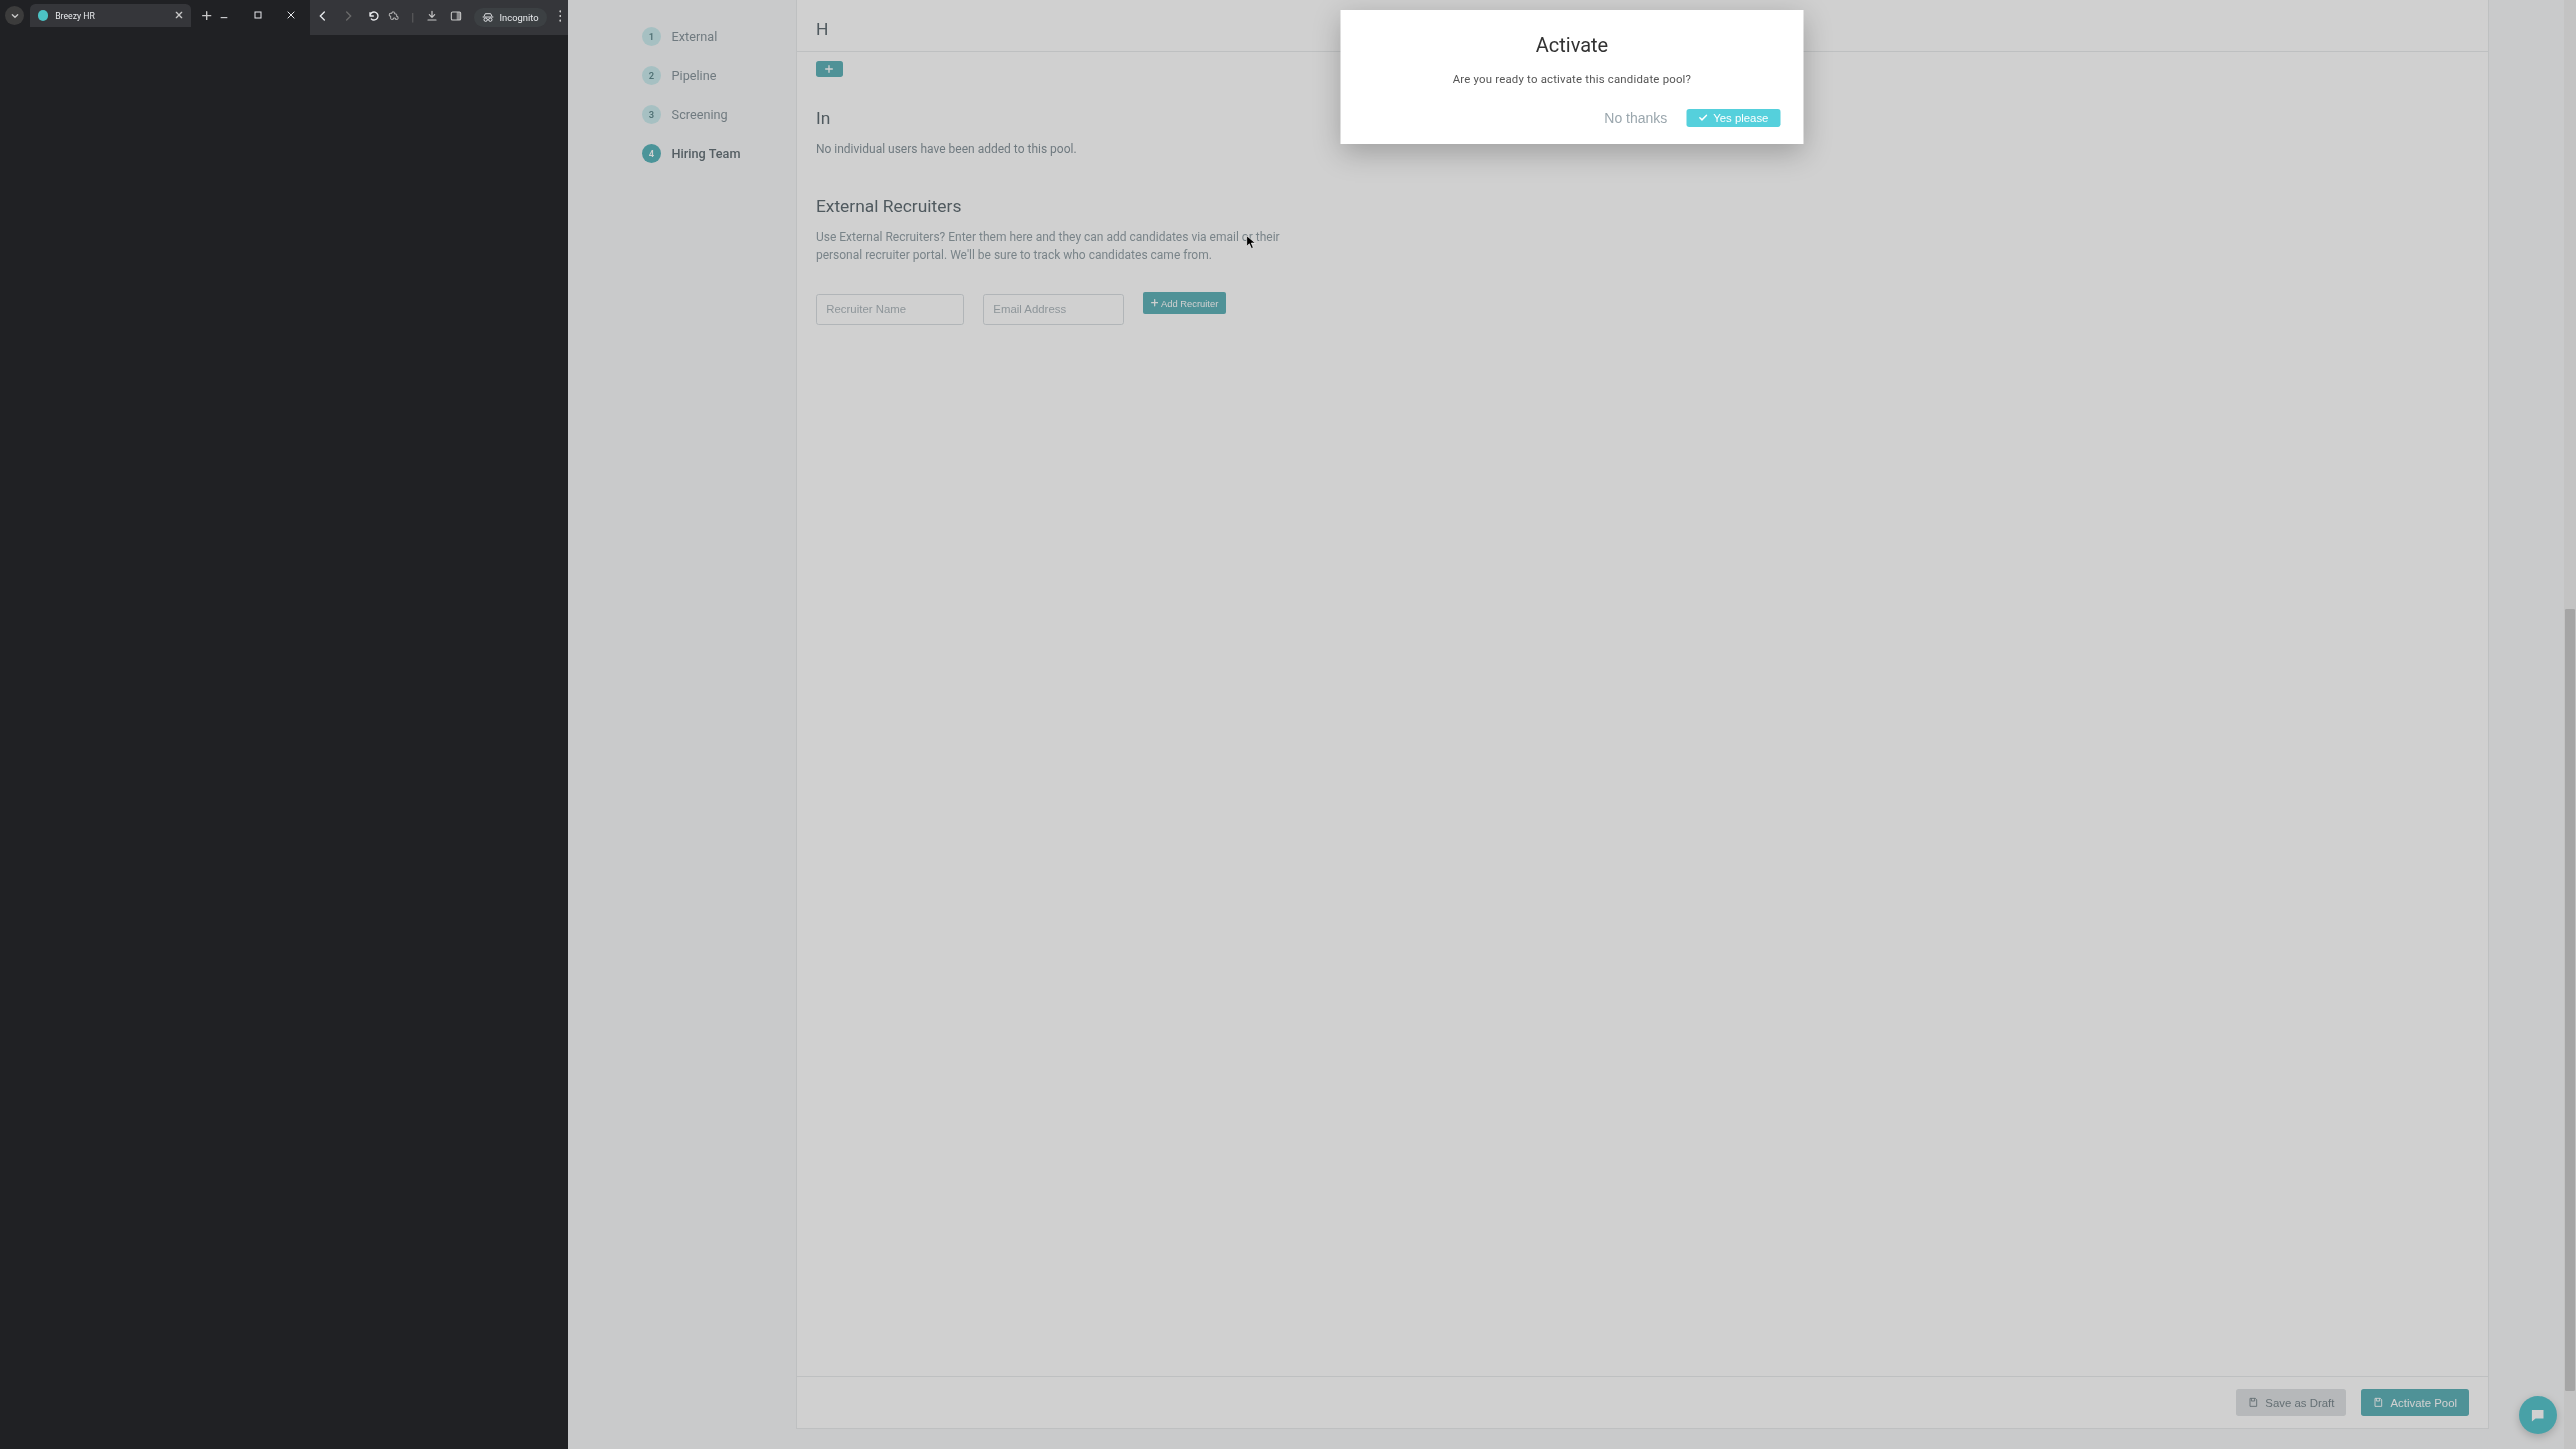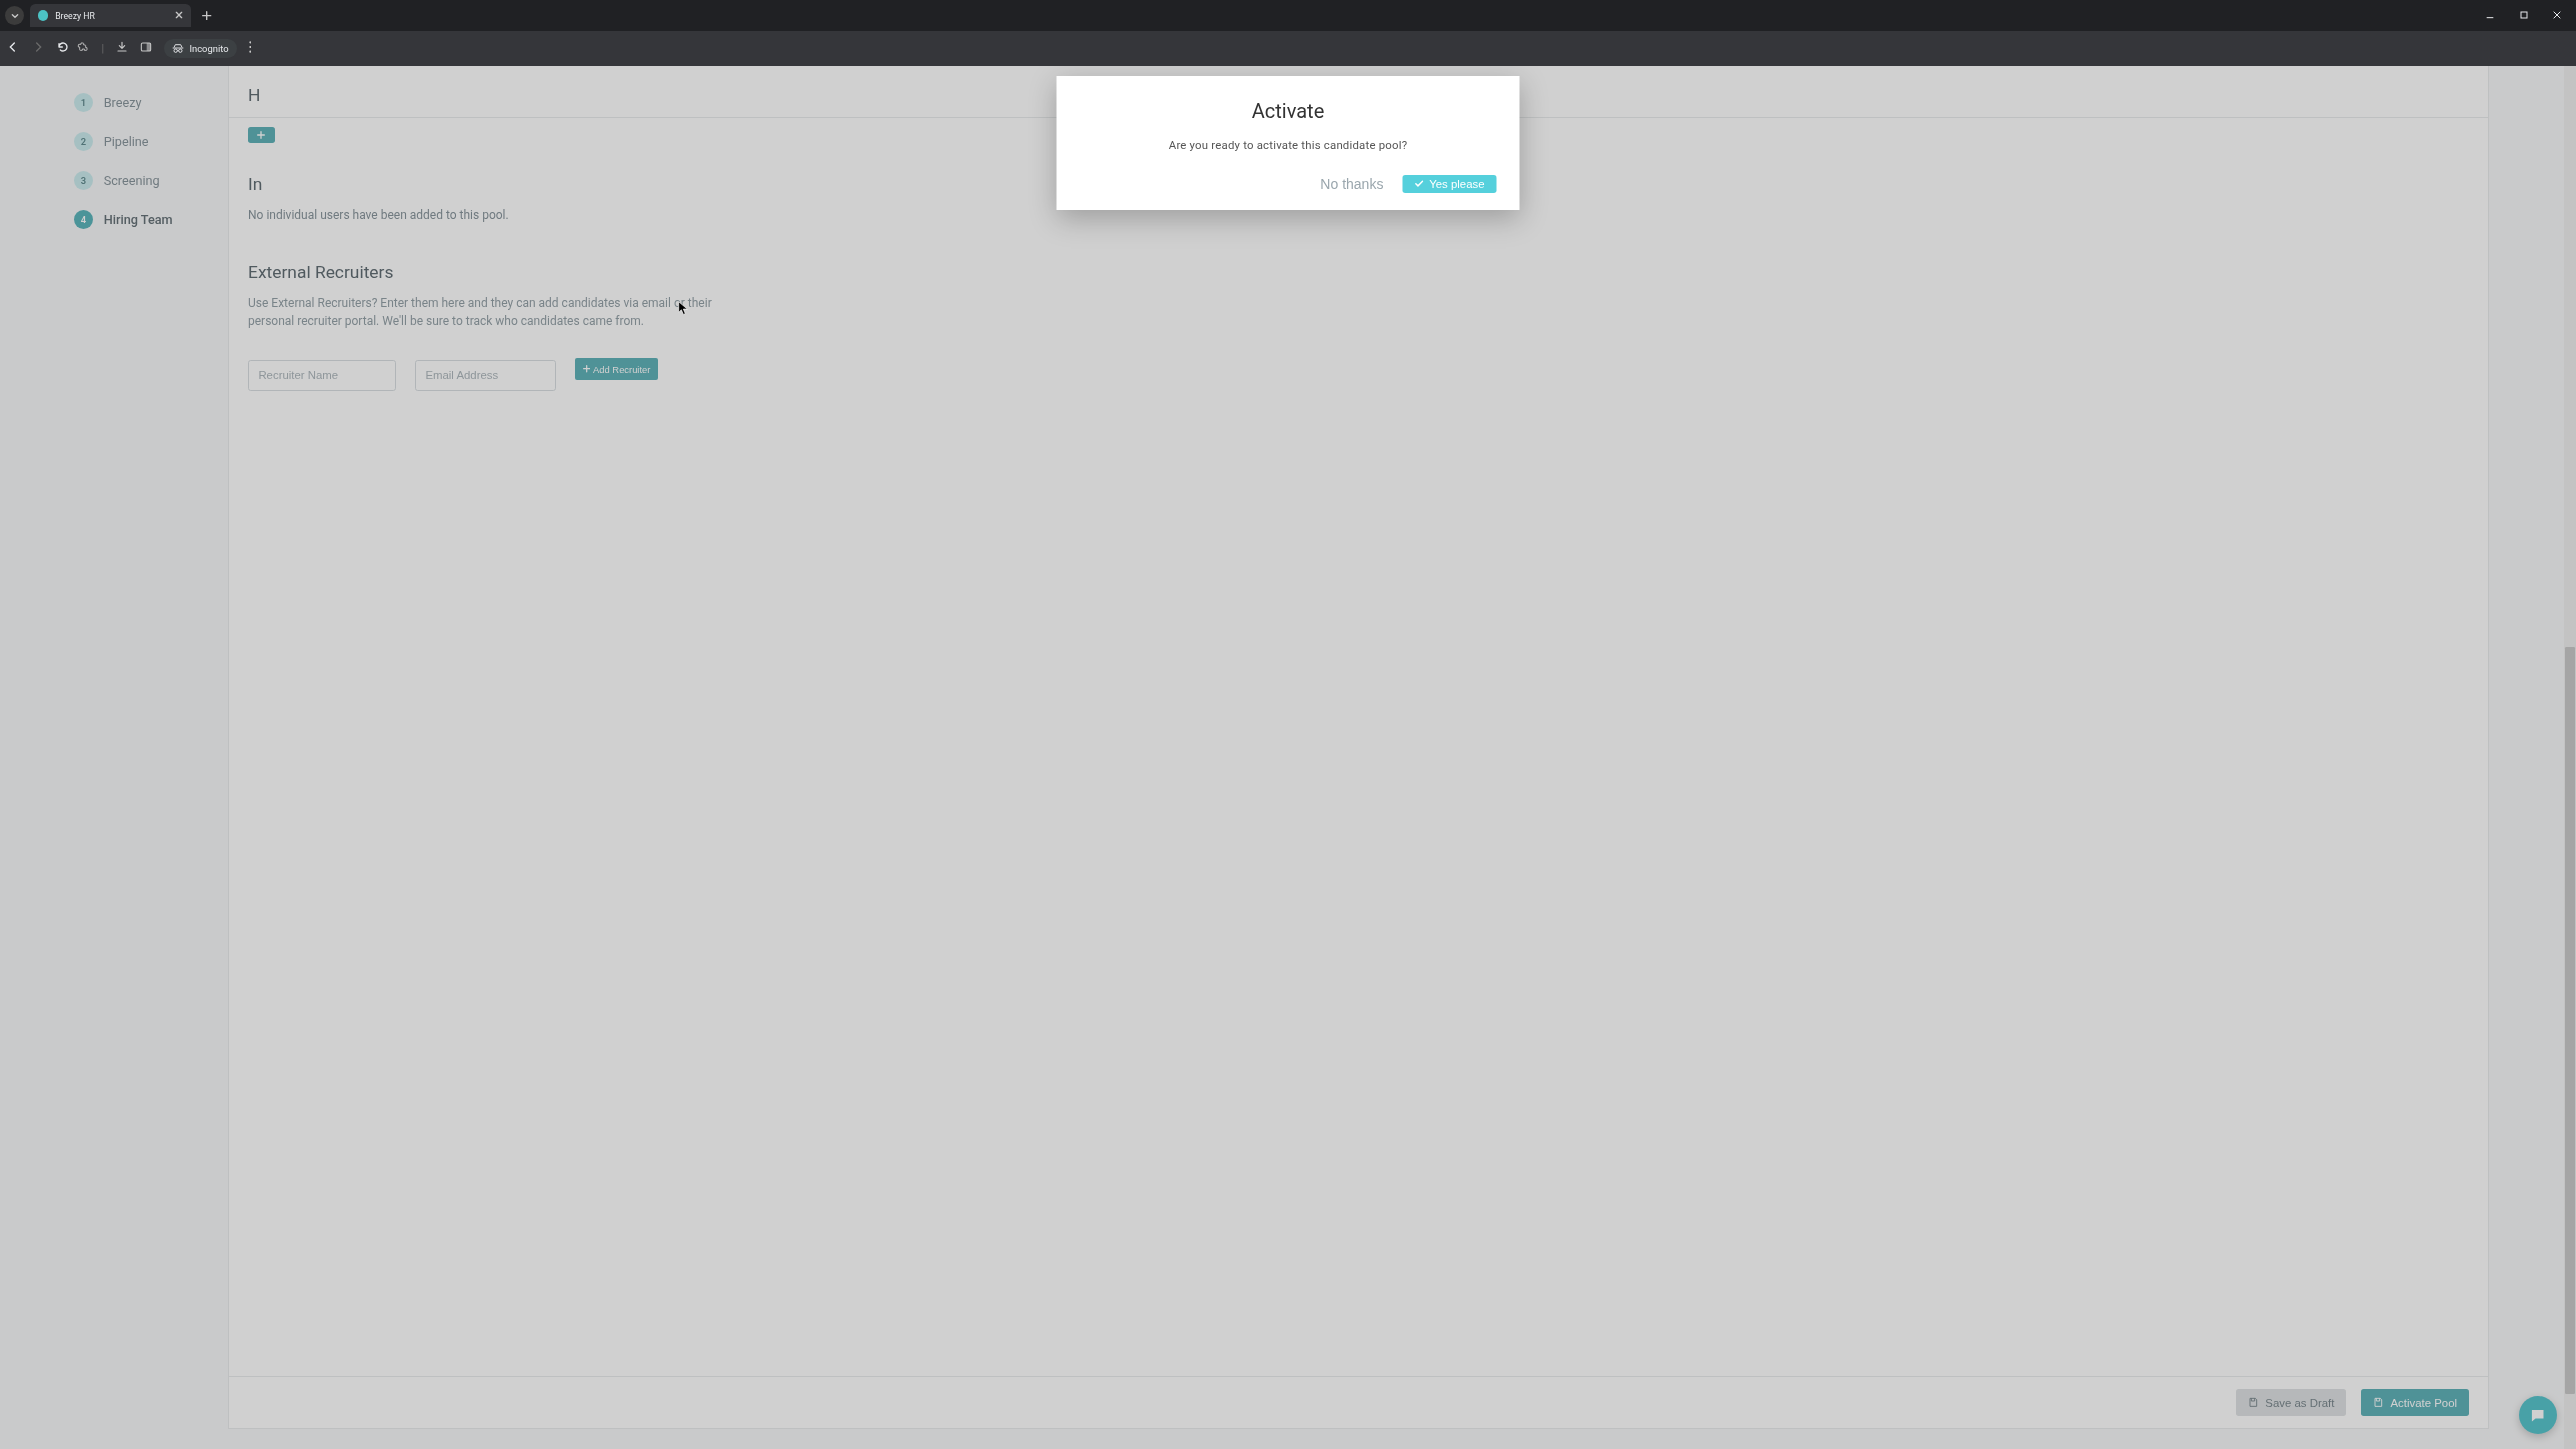--- a/index.html
+++ b/index.html
@@ -1,20 +1,20 @@
 <!DOCTYPE html>
 <html style="font-size:10.7px"><head>
 <meta charset="utf-8">
 <style>
   * { box-sizing: border-box; margin: 0; padding: 0; }
   html, body { width: 100%; height: 100%; font-family: -apple-system, BlinkMacSystemFont, "Segoe UI", Roboto, Arial, sans-serif; overflow: hidden; }
   body { background: #202124; }
 
   
-  .browser-chrome { display: flex; flex-direction: column; height: 100vh; }
+  .browser-chrome { display: flex; flex-direction: row; height: 100vh; }
   .tab-strip { height: 31px; background: #202124; display: flex; align-items: center; padding: 0 5.4px; }
   .tab-dropdown { width: 19px; height: 19px; display:flex; align-items:center; justify-content:center; color:#c7c7c7; border-radius:50%; background:#3c3c3c; margin-right:5.4px;}
   .tab { display: inline-flex; align-items: center; background: #35363a; color: #e8eaed; height: 23px; padding: 0 8px; border-radius: 5.4px 5.4px 0 0; min-width: 161px; gap: 6.7px; }
   .tab .favicon { width: 10.7px; height: 10.7px; border-radius: 50%; background: #4cc2c4; display:inline-block; }
   .tab .title { font-size: 8.7px; flex:1; }
   .tab .close { color:#c7c7c7; }
   .newtab { margin-left: 6.7px; color:#c7c7c7; font-size:12px; width:19px; height:19px; display:flex;align-items:center;justify-content:center; }
   .window-controls { margin-left:auto; display:flex; gap:17.4px; color:#e8eaed; padding-right:5.4px; }
   .window-controls span { width:16px; text-align:center; }
 
@@ -166,21 +166,21 @@
     </div>
   </div>
 
   <div class="viewport">
 
     <div class="page">
 
       <div class="sidebar">
         <div class="step">
           <span class="num">1</span>
-          <span>Breezy</span>
+          <span>External</span>
         </div>
         <div class="step">
           <span class="num">2</span>
           <span>Pipeline</span>
         </div>
         <div class="step">
           <span class="num">3</span>
           <span>Screening</span>
         </div>
         <div class="step active">

